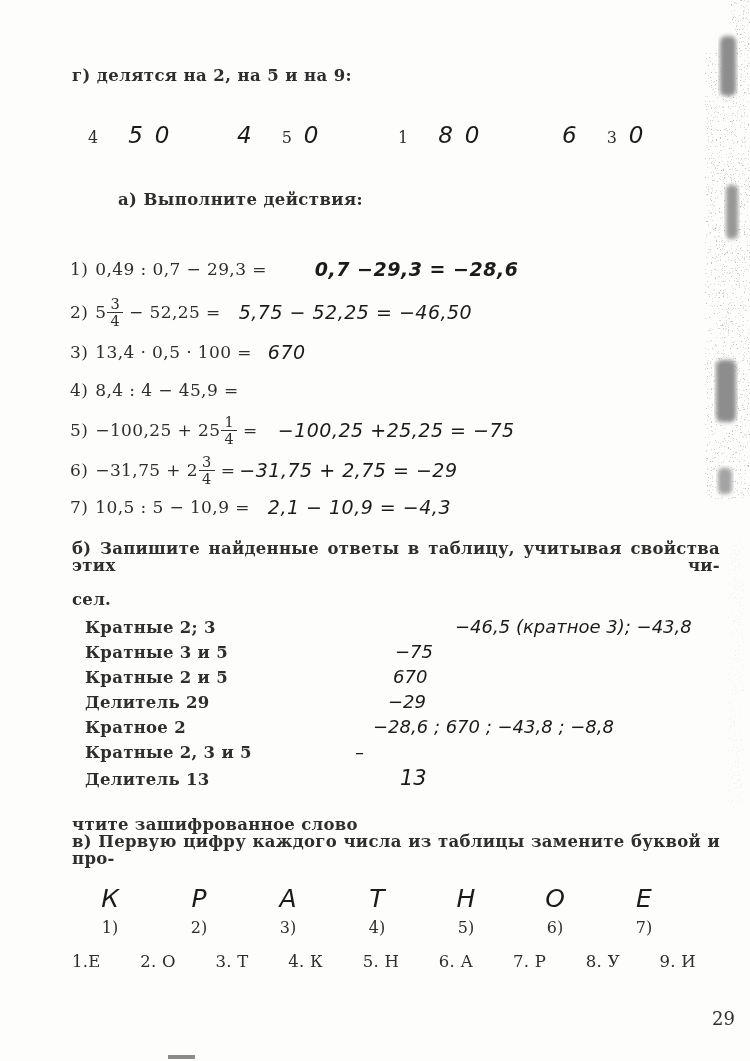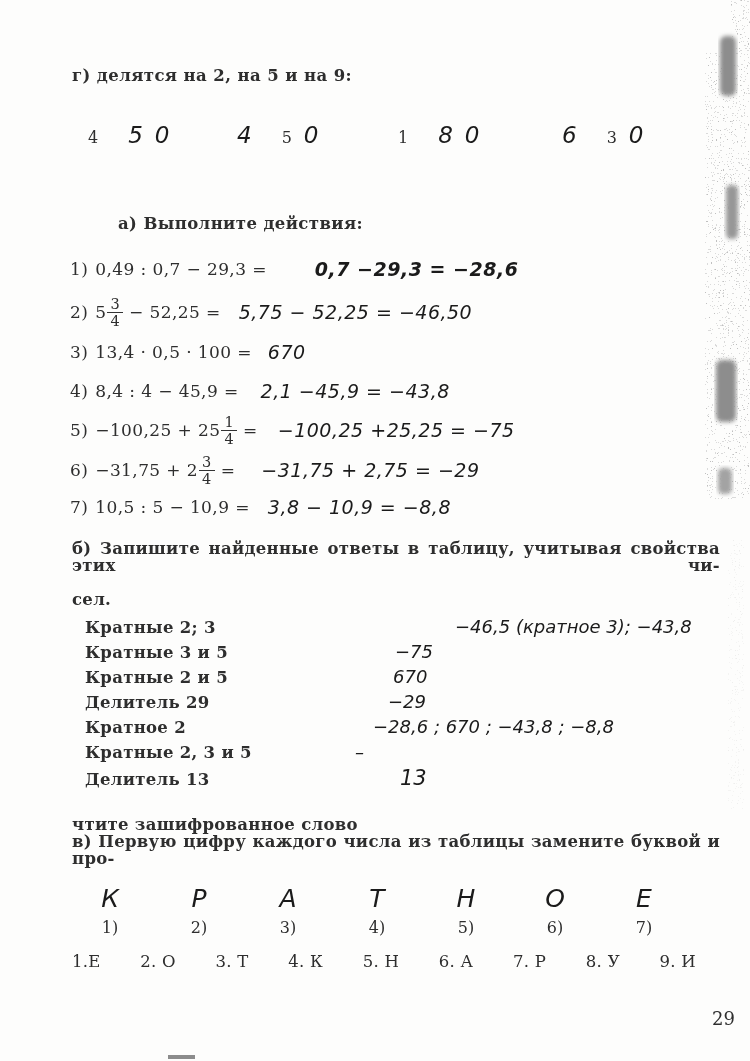--- a/index.html
+++ b/index.html
@@ -86,21 +86,21 @@
       <span class="hw d-hw dg2">8</span>
       <span class="hw d-hw">0</span>
     </div>
     <div class="dgroup" style="left:562px;top:122px;">
       <span class="hw d-hw dg1">6</span>
       <span class="print d-print dg2">3</span>
       <span class="hw d-hw">0</span>
     </div>
   </div>
 
-  <div class="abs heading" style="left:118px;top:214px;">а) Выполните действия:</div>
+  <div class="abs heading" style="left:118px;top:190px;">а) Выполните действия:</div>
 
   <div class="prob" style="top:258px;">
     <span class="plabel">1)</span>
     <span>0,49 : 0,7 − 29,3 =</span>
     <span class="hw ans" style="margin-left:48px;font-weight:bold;">0,7 −29,3 = −28,6</span>
   </div>
 
   <div class="prob" style="top:296px;">
     <span class="plabel">2)</span>
     <span>5</span>
@@ -114,21 +114,20 @@
 
   <div class="prob" style="top:341px;">
     <span class="plabel">3)</span>
     <span>13,4 · 0,5 · 100 =</span>
     <span class="hw ans" style="margin-left:16px;">670</span>
   </div>
 
   <div class="prob" style="top:380px;">
     <span class="plabel">4)</span>
     <span>8,4 : 4 − 45,9 =</span>
-    <span class="hw ans" style="margin-left:22px;">2,1 −45,9 = −43,8</span>
   </div>
 
   <div class="prob" style="top:414px;">
     <span class="plabel">5)</span>
     <span>−100,25 + 25</span>
     <span class="frac">
       <span class="num">1</span>
       <span class="den">4</span>
     </span>
     <span>=</span>
@@ -136,27 +135,27 @@
   </div>
 
   <div class="prob" style="top:454px;">
     <span class="plabel">6)</span>
     <span>−31,75 + 2</span>
     <span class="frac">
       <span class="num">3</span>
       <span class="den">4</span>
     </span>
     <span>=</span>
-    <span class="hw ans" style="margin-left:26px;">−31,75 + 2,75 = −29</span>
+    <span class="hw ans" style="margin-left:4px;">−31,75 + 2,75 = −29</span>
   </div>
 
   <div class="prob" style="top:496px;">
     <span class="plabel">7)</span>
     <span>10,5 : 5 − 10,9 =</span>
-    <span class="hw ans" style="margin-left:18px;">3,8 − 10,9 = −8,8</span>
+    <span class="hw ans" style="margin-left:18px;">2,1 − 10,9 = −4,3</span>
   </div>
 
   <div class="abs" style="left:72px;top:540px;width:648px;">
     <div class="bodytext just">б) Запишите найденные ответы в таблицу, учитывая свойства этих чи-</div>
     <div class="bodytext">сел.</div>
   </div>
 
   <div class="abs" style="left:85px;top:616px;">
     <div class="trow">
       <span class="tlabel">Кратные 2; 3</span>

